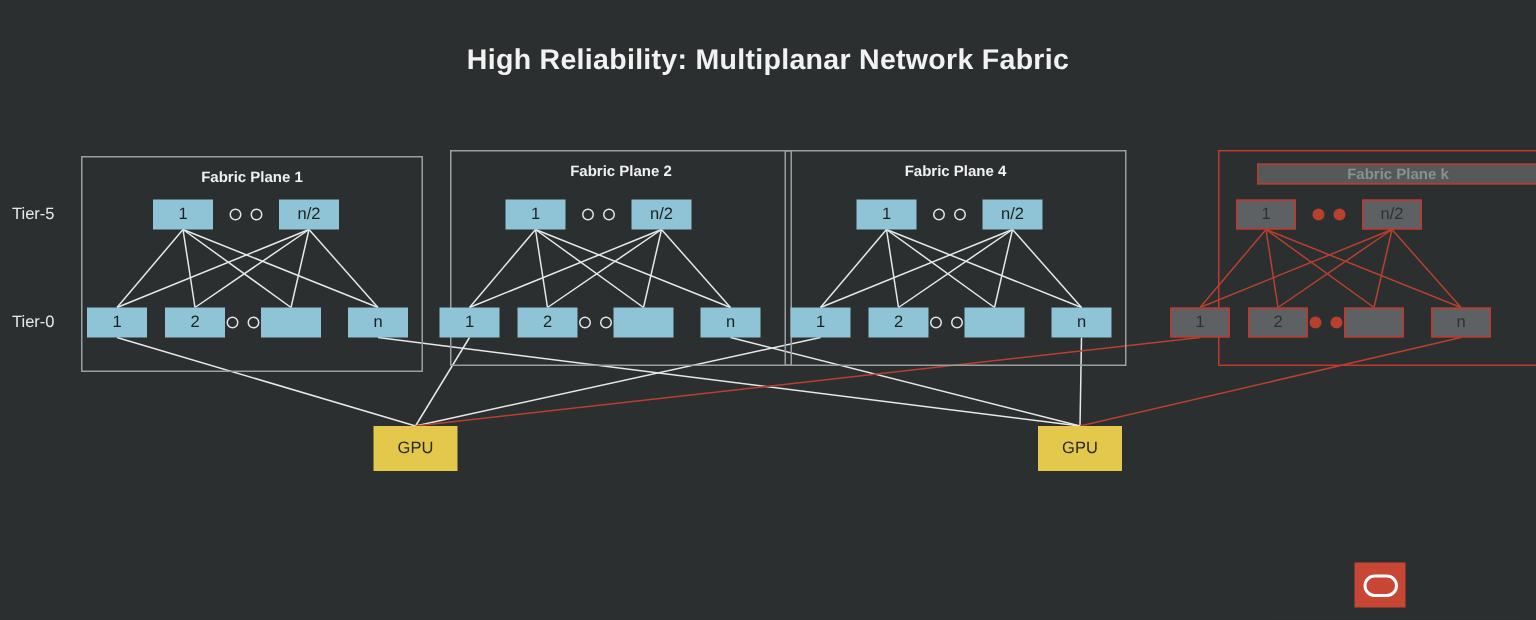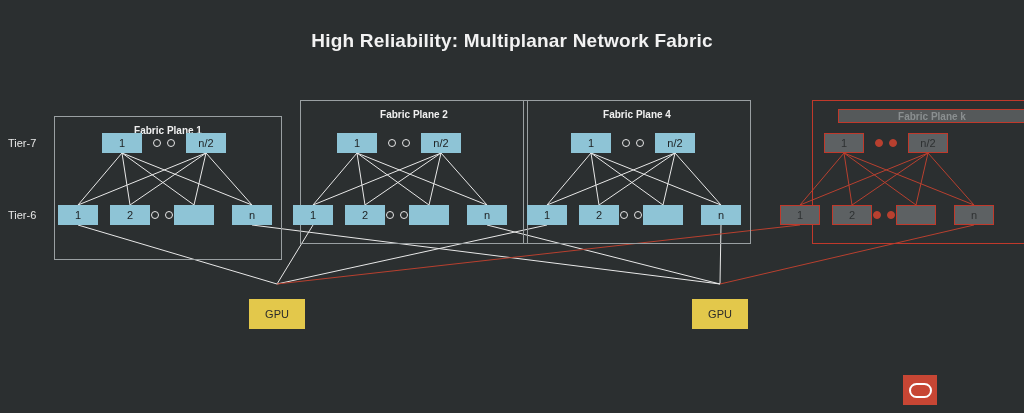--- a/index.html
+++ b/index.html
@@ -57,21 +57,21 @@
     position:absolute;box-sizing:border-box;
     width:8px;height:8px;border-radius:50%;
     border:1.4px solid #e6e6e6;background:transparent;
   }
   .dot.failed{border-color:#b8402f;background:#b8402f;}
 
   .gpu{
     position:absolute;box-sizing:border-box;
     background:#e3c84b;
     display:flex;align-items:center;justify-content:center;
-    color:#2b2b2b;font-size:11px;margin-top:15px;
+    color:#2b2b2b;font-size:11px;
   }
 
   .caption{
     position:absolute;left:0;width:1024px;top:357px;
     text-align:center;color:#f0f0f0;font-size:17px;
   }
 
   .logo{
     position:absolute;right:12px;bottom:8px;
     width:34px;height:30px;background:#c74634;
@@ -125,25 +125,25 @@
       <line x1="720" y1="284" x2="252" y2="225" stroke="#e8e8e8" stroke-width="1"></line>
       <line x1="277" y1="284" x2="313" y2="225" stroke="#e8e8e8" stroke-width="1"></line>
       <line x1="720" y1="284" x2="487" y2="225" stroke="#e8e8e8" stroke-width="1"></line>
       <line x1="277" y1="284" x2="547" y2="225" stroke="#e8e8e8" stroke-width="1"></line>
       <line x1="720" y1="284" x2="721" y2="225" stroke="#e8e8e8" stroke-width="1"></line>
       <line x1="277" y1="284" x2="800" y2="225" stroke="#b8402f" stroke-width="1"></line>
       <line x1="720" y1="284" x2="974" y2="225" stroke="#b8402f" stroke-width="1"></line>
     </svg>
 
   <div id="labels">
-      <div class="tier-label" style="left: 8px; top: 137px;">Tier-7</div>
-      <div class="tier-label" style="left: 8px; top: 209px;">Tier-6</div>
+      <div class="tier-label" style="left: 8px; top: 137px;">Tier-5</div>
+      <div class="tier-label" style="left: 8px; top: 209px;">Tier-0</div>
     </div>
   <div id="planes">
-      <div class="plane" style="left: 54px; top: 116px; width: 228px; height: 144px;">
+      <div class="plane" style="left: 54px; top: 104px; width: 228px; height: 144px;">
         <div class="plane-title" style="top: 8px;">Fabric Plane 1</div>
       </div>
       <div class="node" style="left: 102px; top: 133px; width: 40px; height: 20px;">1</div>
       <div class="node" style="left: 186px; top: 133px; width: 40px; height: 20px;">n/2</div>
       <div class="node" style="left: 58px; top: 205px; width: 40px; height: 20px;">1</div>
       <div class="node" style="left: 110px; top: 205px; width: 40px; height: 20px;">2</div>
       <div class="node" style="left: 174px; top: 205px; width: 40px; height: 20px;"></div>
       <div class="node" style="left: 232px; top: 205px; width: 40px; height: 20px;">n</div>
       <div class="dot" style="left: 153px; top: 139px;"></div>
       <div class="dot" style="left: 167px; top: 139px;"></div>

